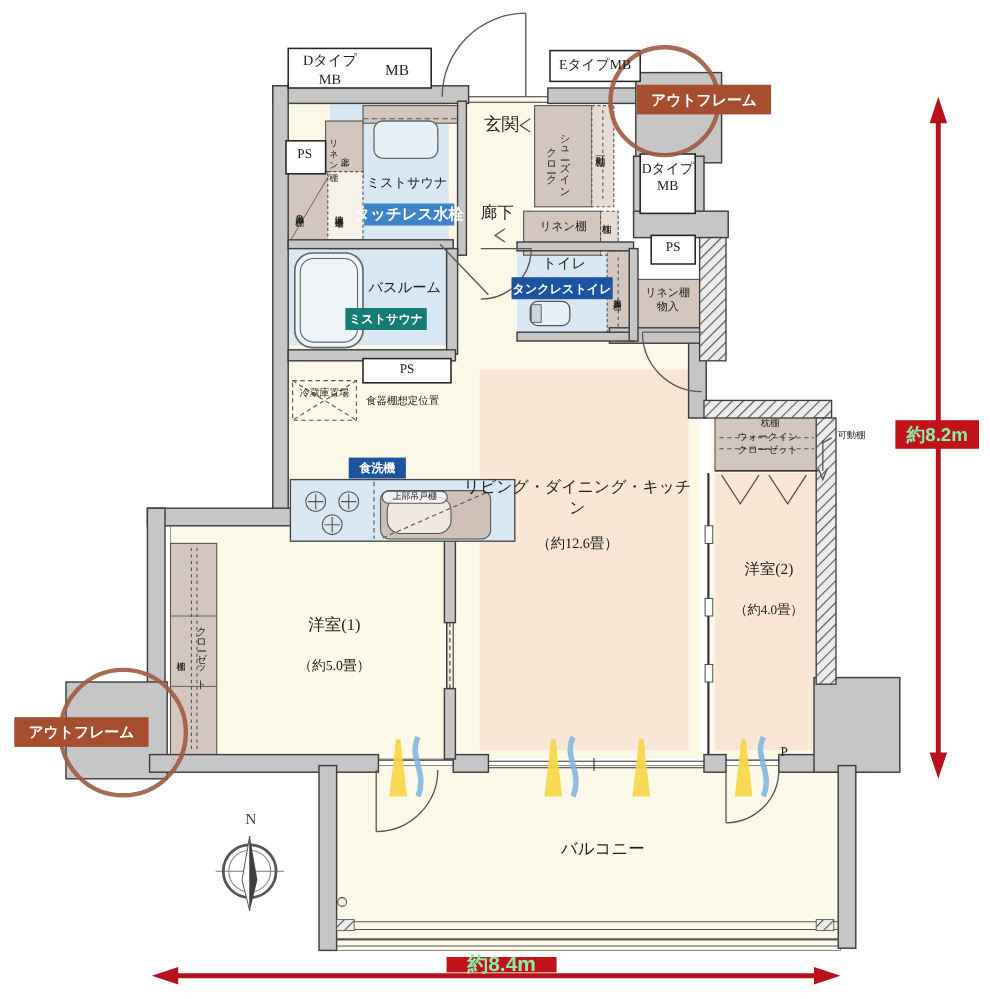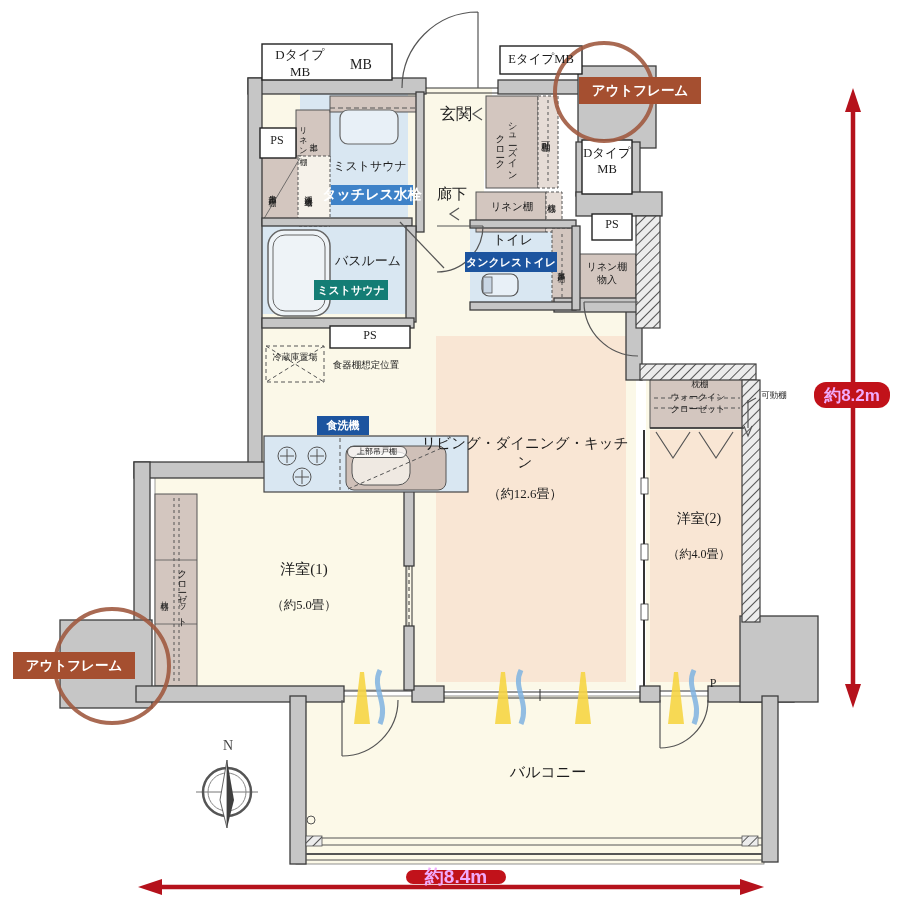--- a/index.html
+++ b/index.html
@@ -5,22 +5,22 @@
   html,body{margin:0;padding:0;background:#fff;}
   #stage{position:relative;width:900px;height:908px;background:#fff;overflow:hidden;
          font-family:"Liberation Serif", serif;}
   #stage svg{position:absolute;left:0;top:0;}
   .lbl{position:absolute;color:#1c1c1c;text-align:center;white-space:pre-line;line-height:1.3;
        font-family:"Liberation Serif", serif;}
   .v{writing-mode:vertical-rl;text-orientation:upright;letter-spacing:1px;}
   .badge{position:absolute;display:flex;align-items:center;justify-content:center;color:#fff;
          font-family:"Liberation Sans", sans-serif;font-weight:bold;white-space:nowrap;}
   .pill{border:1px solid #555;border-radius:9px;background:rgba(255,255,255,.75);}
-  .dim{position:absolute;display:flex;align-items:center;justify-content:center;color:#f0abfc;
-       background:#c1121a;font-family:"Liberation Sans", sans-serif;font-weight:bold;border-radius:12px;}
+  .dim{position:absolute;display:flex;align-items:center;justify-content:center;color:#86efac;
+       background:#c1121a;font-family:"Liberation Sans", sans-serif;font-weight:bold;}
 </style>
 </head>
 <body>
 
 <div id="stage">
 
 <svg width="900" height="908" viewBox="0 0 900 908">
   <defs>
     <pattern id="hatch" patternUnits="userSpaceOnUse" width="7" height="7" patternTransform="rotate(45)">
       <rect width="7" height="7" fill="#ececec"></rect>

